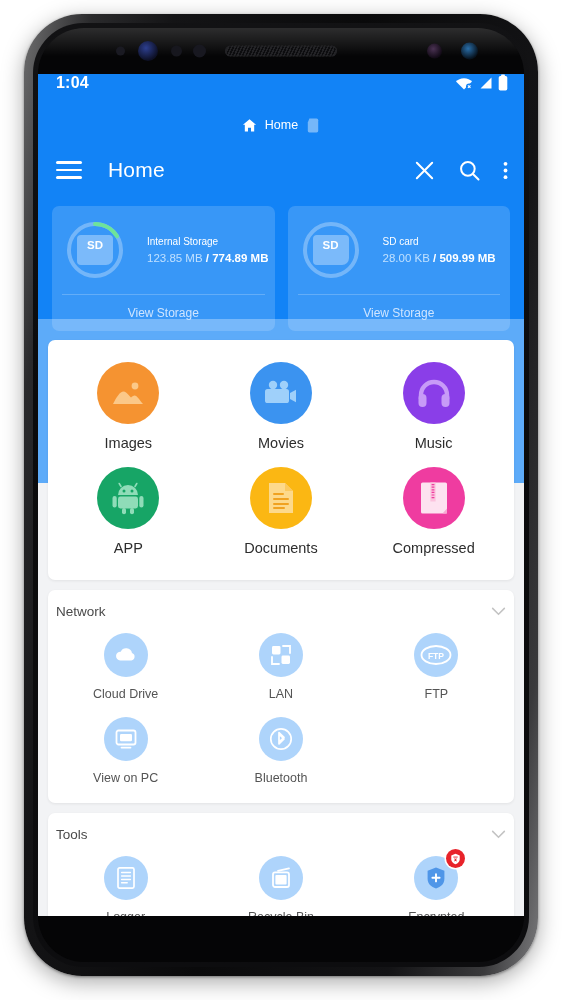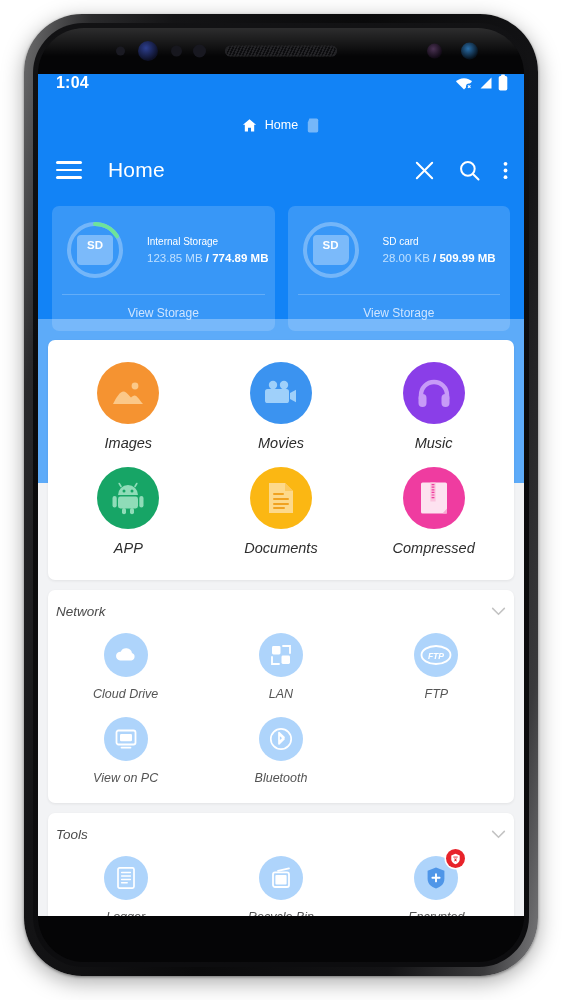--- a/index.html
+++ b/index.html
@@ -94,21 +94,21 @@
   .sc-text { min-width:0; }
   .sc-name { color:#fff; font-size:10px; margin-bottom:5px; white-space:nowrap; }
   .sc-size { font-size:11.5px; white-space:nowrap; }
   .sc-used { color:#bfe0ff;margin-top:12px; }
   .sc-total { color:#fff; font-weight:bold; }
   .scard-sep { height:1px; background:rgba(255,255,255,.22); margin:0 10px; }
   .scard-btn { height:36px; display:flex; align-items:center; justify-content:center;
                color:#cfe5ff; font-size:12px; }
 
   
-  .sheet { position:relative; padding:0 10px;font-style:italic; }
+  .sheet { position:relative; padding:0 10px; }
   .card { background:#fff; border-radius:7px; box-shadow:0 1px 3px rgba(0,0,0,.07); }
   .card-cats { margin-top:9px; padding:16px 4px 14px; }
 
   .grid3 { display:flex; flex-wrap:wrap; }
   .cell { width:33.3333%; display:flex; flex-direction:column; align-items:center; }
   .cell-cat { padding:6px 0 10px; }
   .ic-circle { width:62px; height:62px; border-radius:50%; display:flex;
                align-items:center; justify-content:center; }
   .cat-label { margin-top:11px; font-size:14.5px; color:#2d2d2d; }
 

